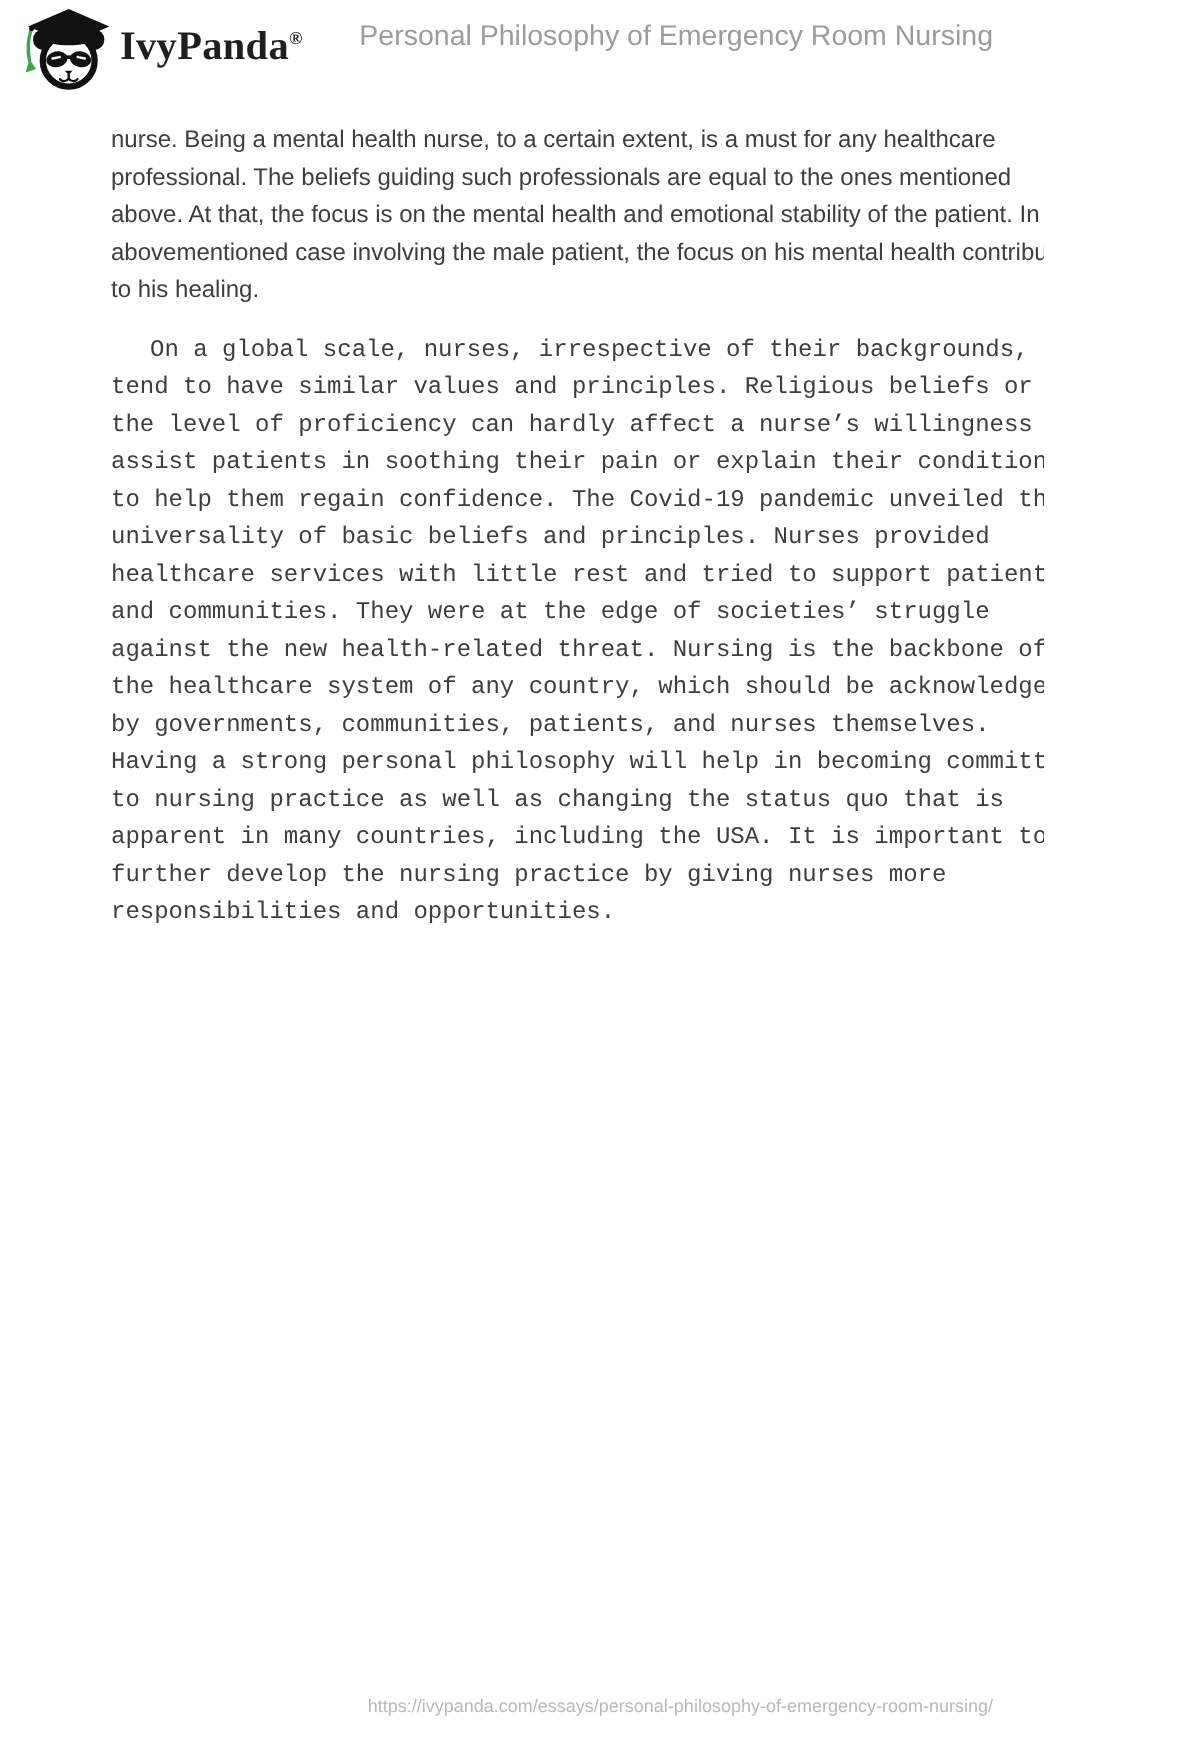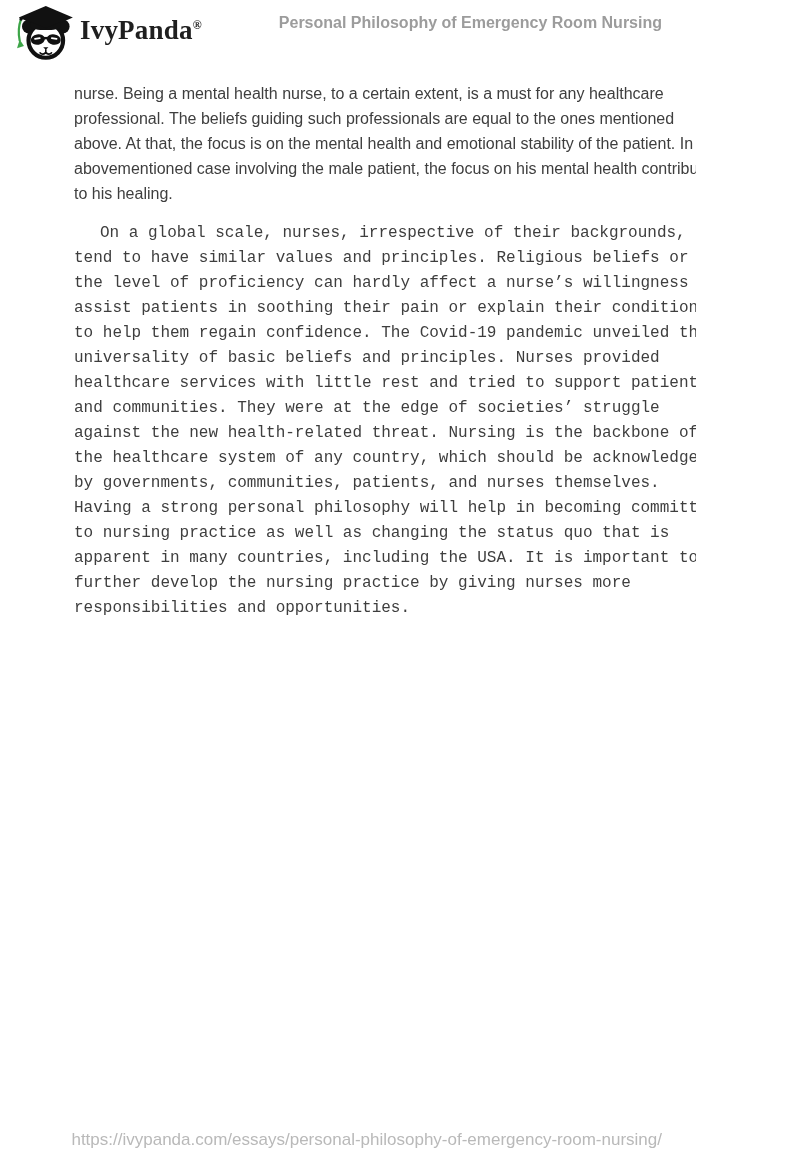--- a/index.html
+++ b/index.html
@@ -40,41 +40,40 @@
   }
   .brand-name sup {
     font-size: 12px;
     vertical-align: super;
     line-height: 0;
   }
   .doc-title {
     position: absolute;
     top: 14px;
     right: 34px;
-    font-size: 16px;
+    font-size: 19px;
     color: var(--header-title);
     white-space: nowrap;
-    font-weight: bold;
   }
   .doc-body {
     position: absolute;
     left: 74px;
     top: 81px;
     width: 650px;
     font-size: 16px;
     line-height: 25px;
     color: var(--body-text);
   }
   .doc-body p { margin: 0 0 15px 0; }
   .doc-body p.indent { text-indent: 26px; font-family: Liberation Mono, monospace; }
   .source-url {
     position: absolute;
     top: 1130px;
     right: 34px;
-    font-size: 17px;
+    font-size: 12px;
     color: var(--footer-url);
     white-space: nowrap;
   }
 </style>
 </head>
 <body>
 
 <div class="page">
 
   <header>

